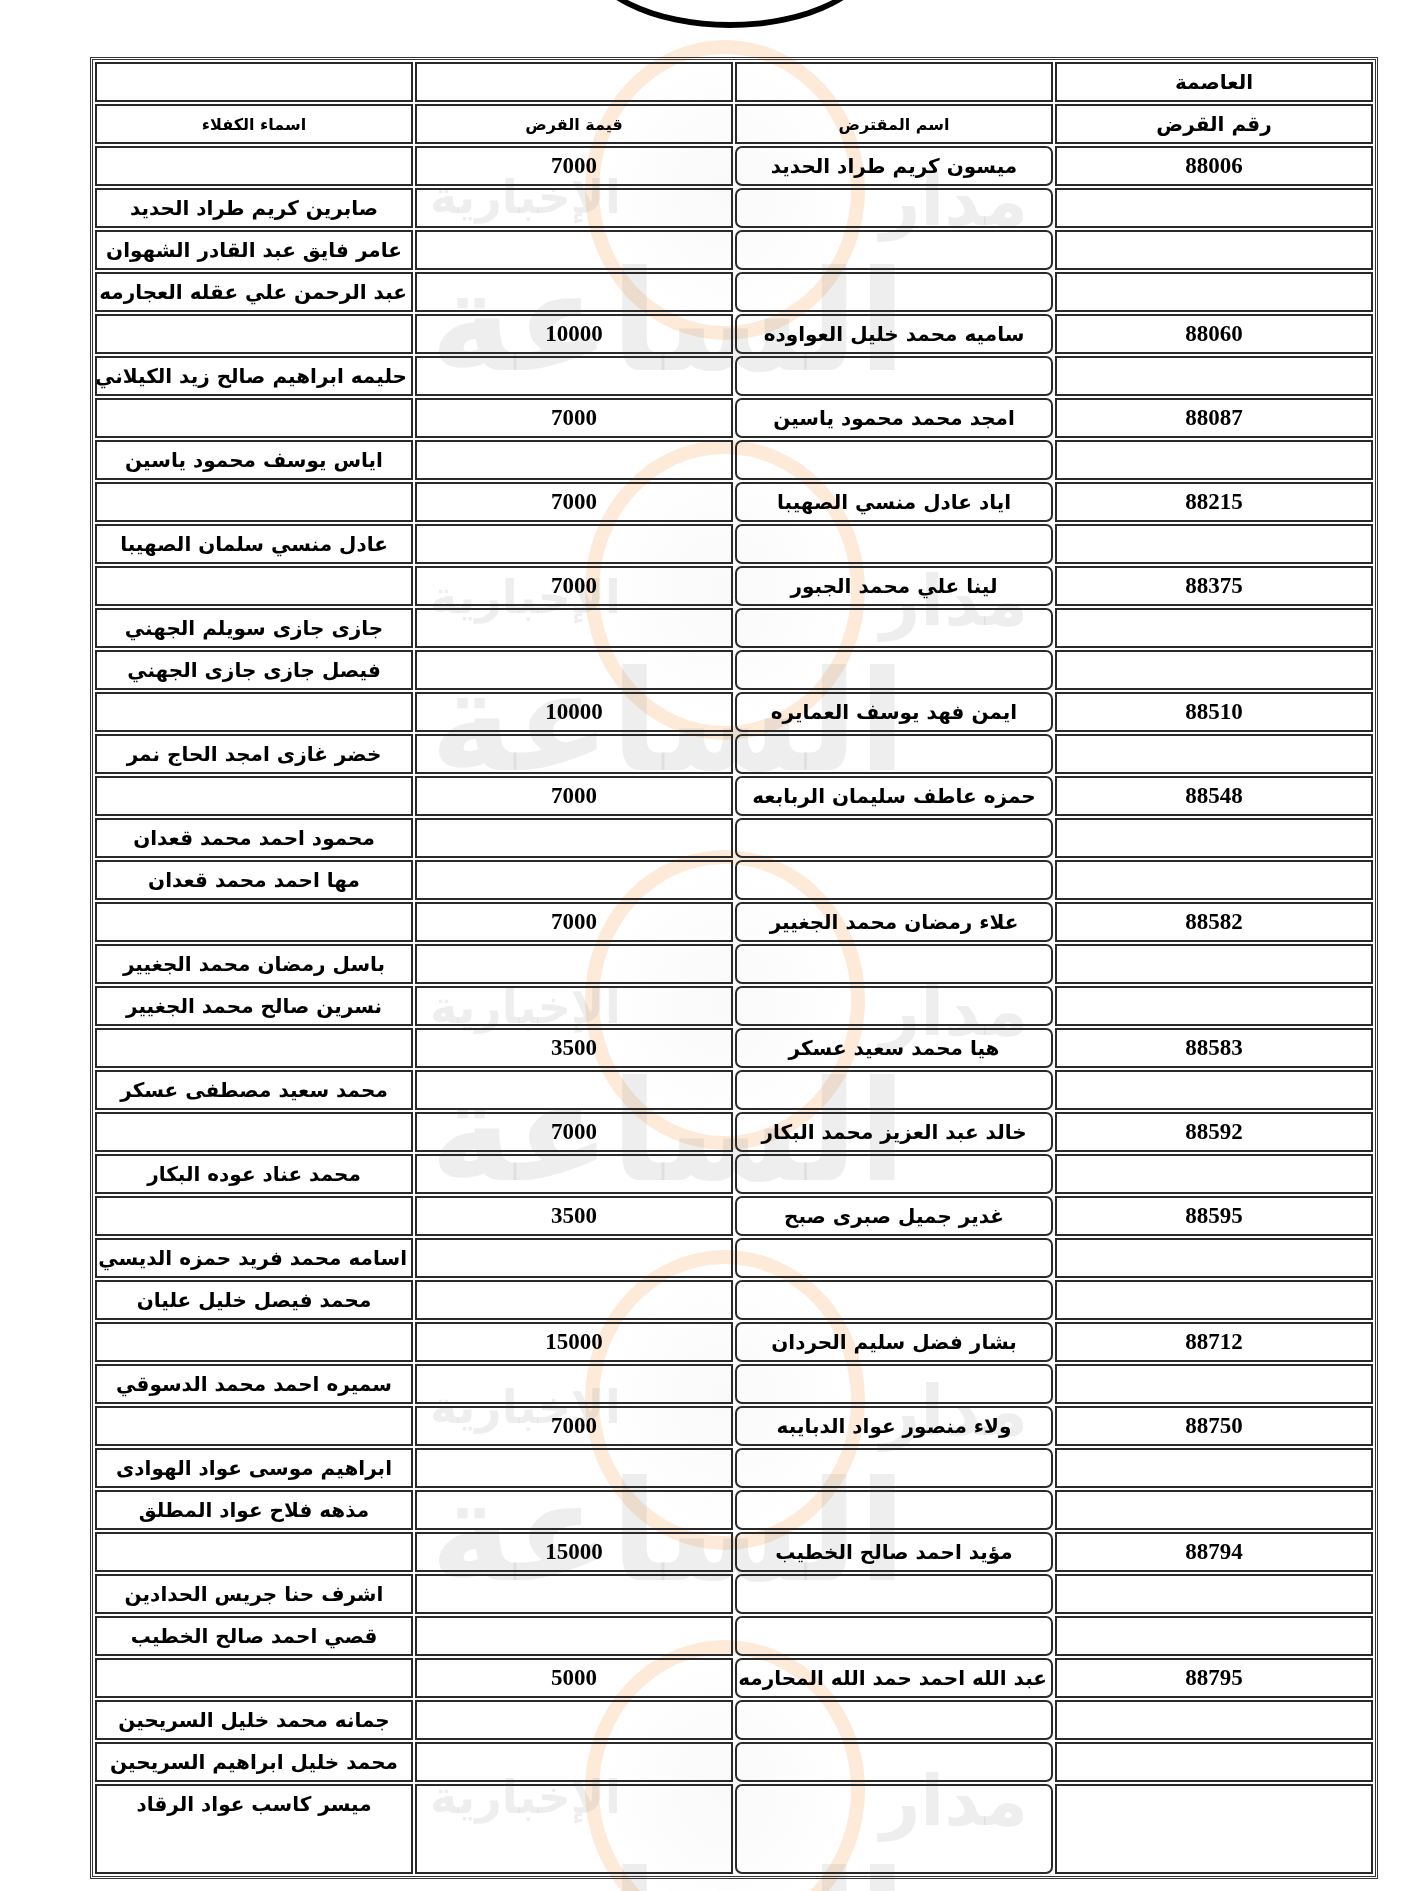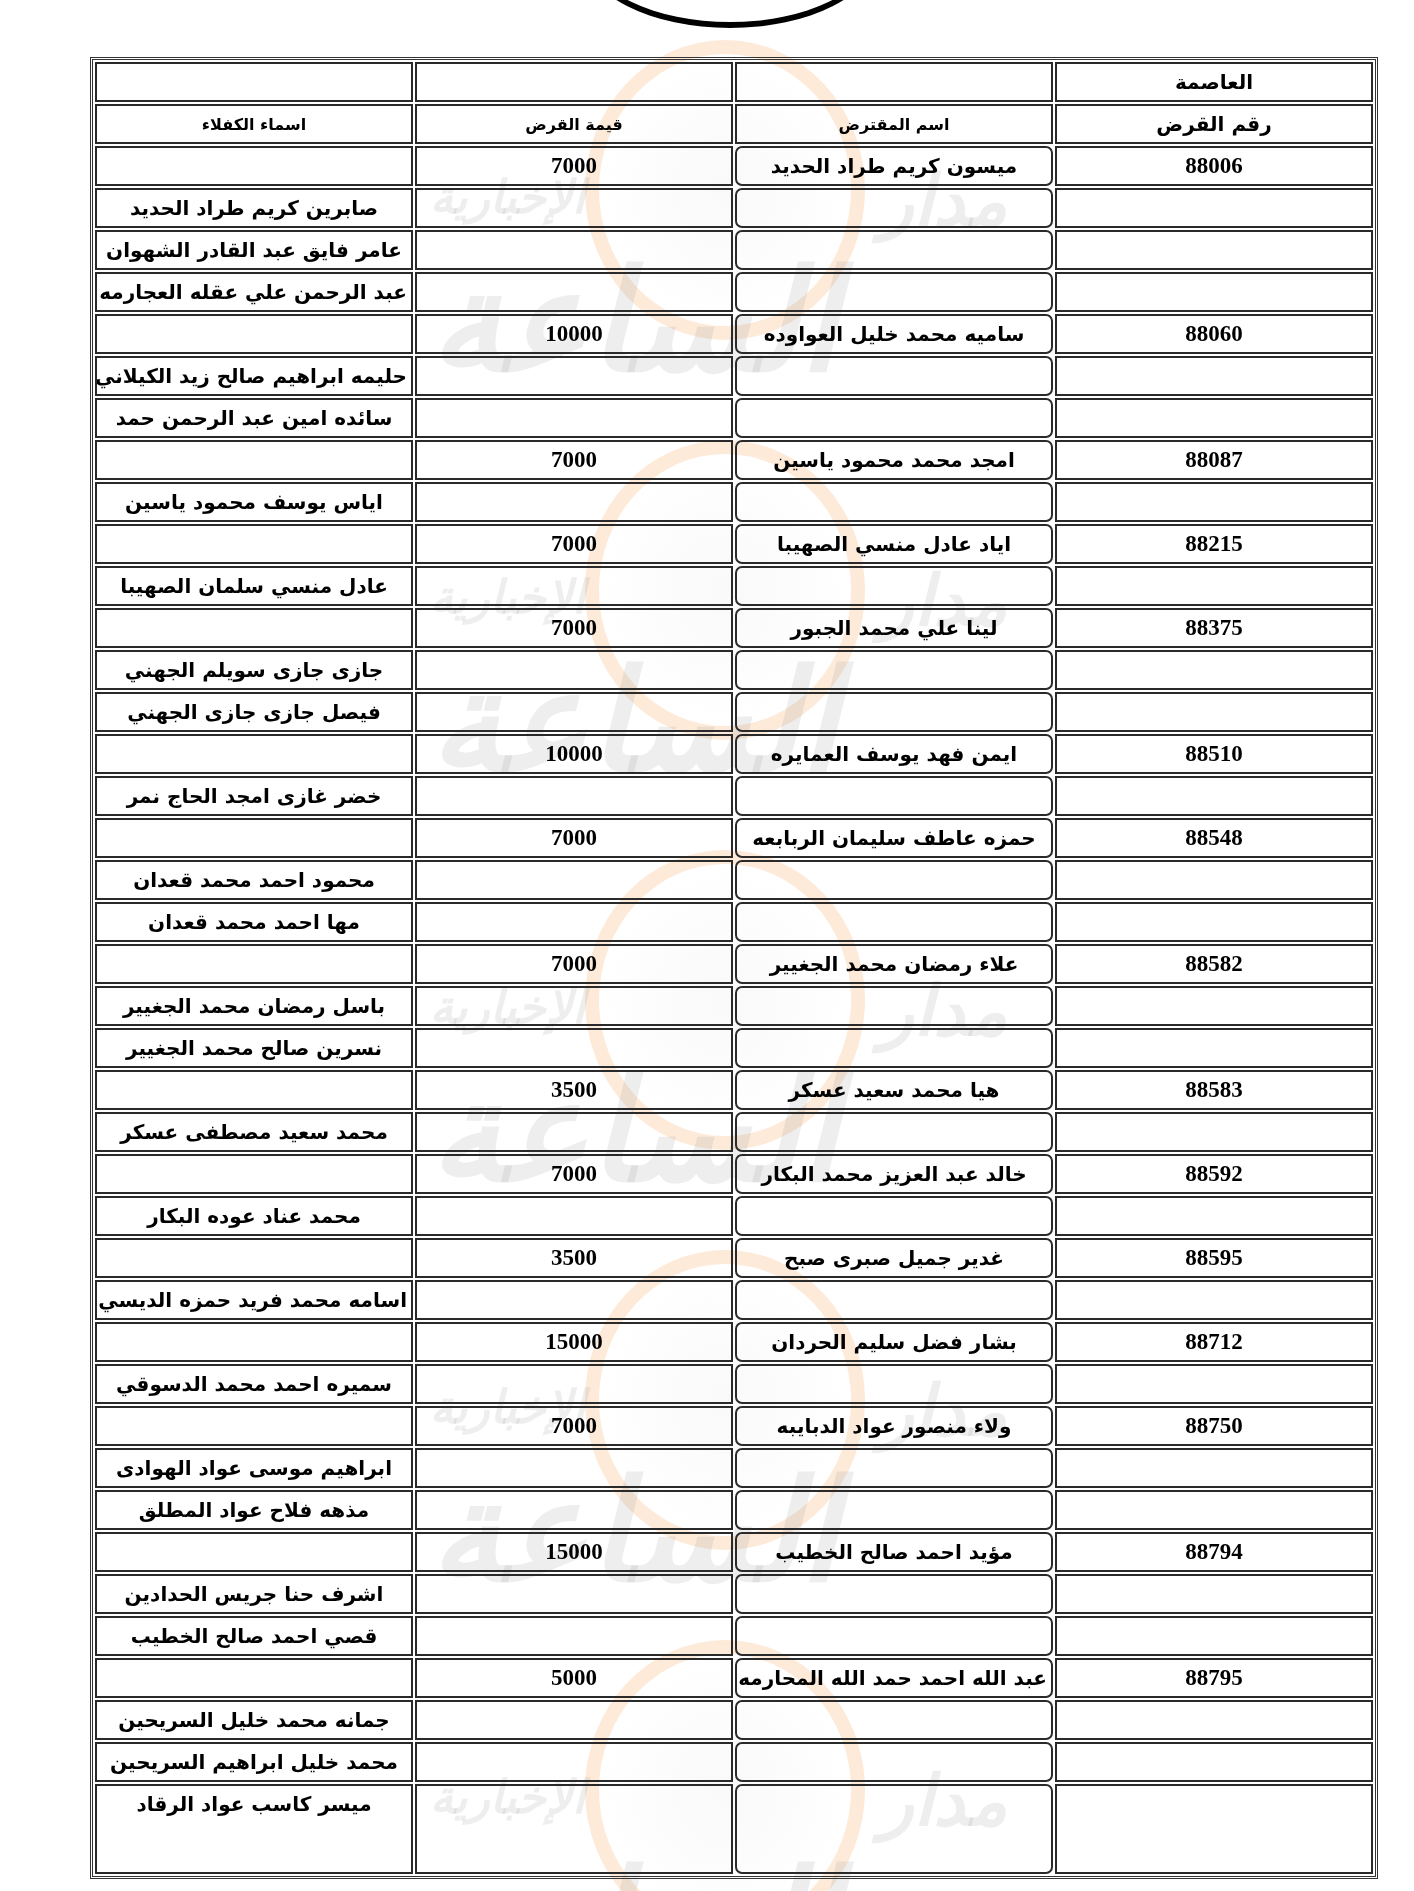--- a/index.html
+++ b/index.html
@@ -5,21 +5,21 @@
   html, body { margin: 0; padding: 0; }
   body {
     width: 1414px; height: 1891px; background: #ffffff; position: relative; overflow: hidden;
     font-family: "DejaVu Sans", sans-serif;
   }
   .oval {
     position: absolute; left: 585px; top: -120px; width: 290px; height: 148px;
     border: 6px solid #000; border-radius: 50%; box-sizing: border-box;
   }
   .watermark {
-    position: absolute; pointer-events: none; font-style: italic;
+    position: absolute; pointer-events: none;
   }
   .wm-clock {
     position: absolute; width: 280px; height: 300px; border-radius: 50%;
     border: 14px solid rgba(245,160,80,0.22); box-sizing: border-box;
     background: radial-gradient(ellipse at center, rgba(200,200,200,0.10) 0%, rgba(255,255,255,0) 70%);
   }
   .wm-text {
     position: absolute; color: rgba(150,150,150,0.16); font-weight: bold;
     font-family: "DejaVu Sans", sans-serif;
   }
@@ -112,26 +112,20 @@
         <td class="c-amount">10000</td>
         <td class="c-guar"></td>
       </tr>
       <tr>
         <td class="c-loan"></td>
         <td class="c-borrower"></td>
         <td class="c-amount"></td>
         <td class="c-guar">حليمه ابراهيم صالح زيد الكيلاني</td>
       </tr>
       <tr>
-        <td class="c-loan"></td>
-        <td class="c-borrower"></td>
-        <td class="c-amount"></td>
-        <td class="c-guar">سائده امين عبد الرحمن حمد</td>
-      </tr>
-      <tr>
         <td class="c-loan">88087</td>
         <td class="c-borrower">امجد محمد محمود ياسين</td>
         <td class="c-amount">7000</td>
         <td class="c-guar"></td>
       </tr>
       <tr>
         <td class="c-loan"></td>
         <td class="c-borrower"></td>
         <td class="c-amount"></td>
         <td class="c-guar">اياس يوسف محمود ياسين</td>
@@ -242,20 +236,26 @@
         <td class="c-loan">88595</td>
         <td class="c-borrower">غدير جميل صبرى صبح</td>
         <td class="c-amount">3500</td>
         <td class="c-guar"></td>
       </tr>
       <tr>
         <td class="c-loan"></td>
         <td class="c-borrower"></td>
         <td class="c-amount"></td>
         <td class="c-guar">اسامه محمد فريد حمزه الديسي</td>
+      </tr>
+      <tr>
+        <td class="c-loan"></td>
+        <td class="c-borrower"></td>
+        <td class="c-amount"></td>
+        <td class="c-guar">محمد فيصل خليل عليان</td>
       </tr>
       <tr>
         <td class="c-loan">88712</td>
         <td class="c-borrower">بشار فضل سليم الحردان</td>
         <td class="c-amount">15000</td>
         <td class="c-guar"></td>
       </tr>
       <tr>
         <td class="c-loan"></td>
         <td class="c-borrower"></td>

